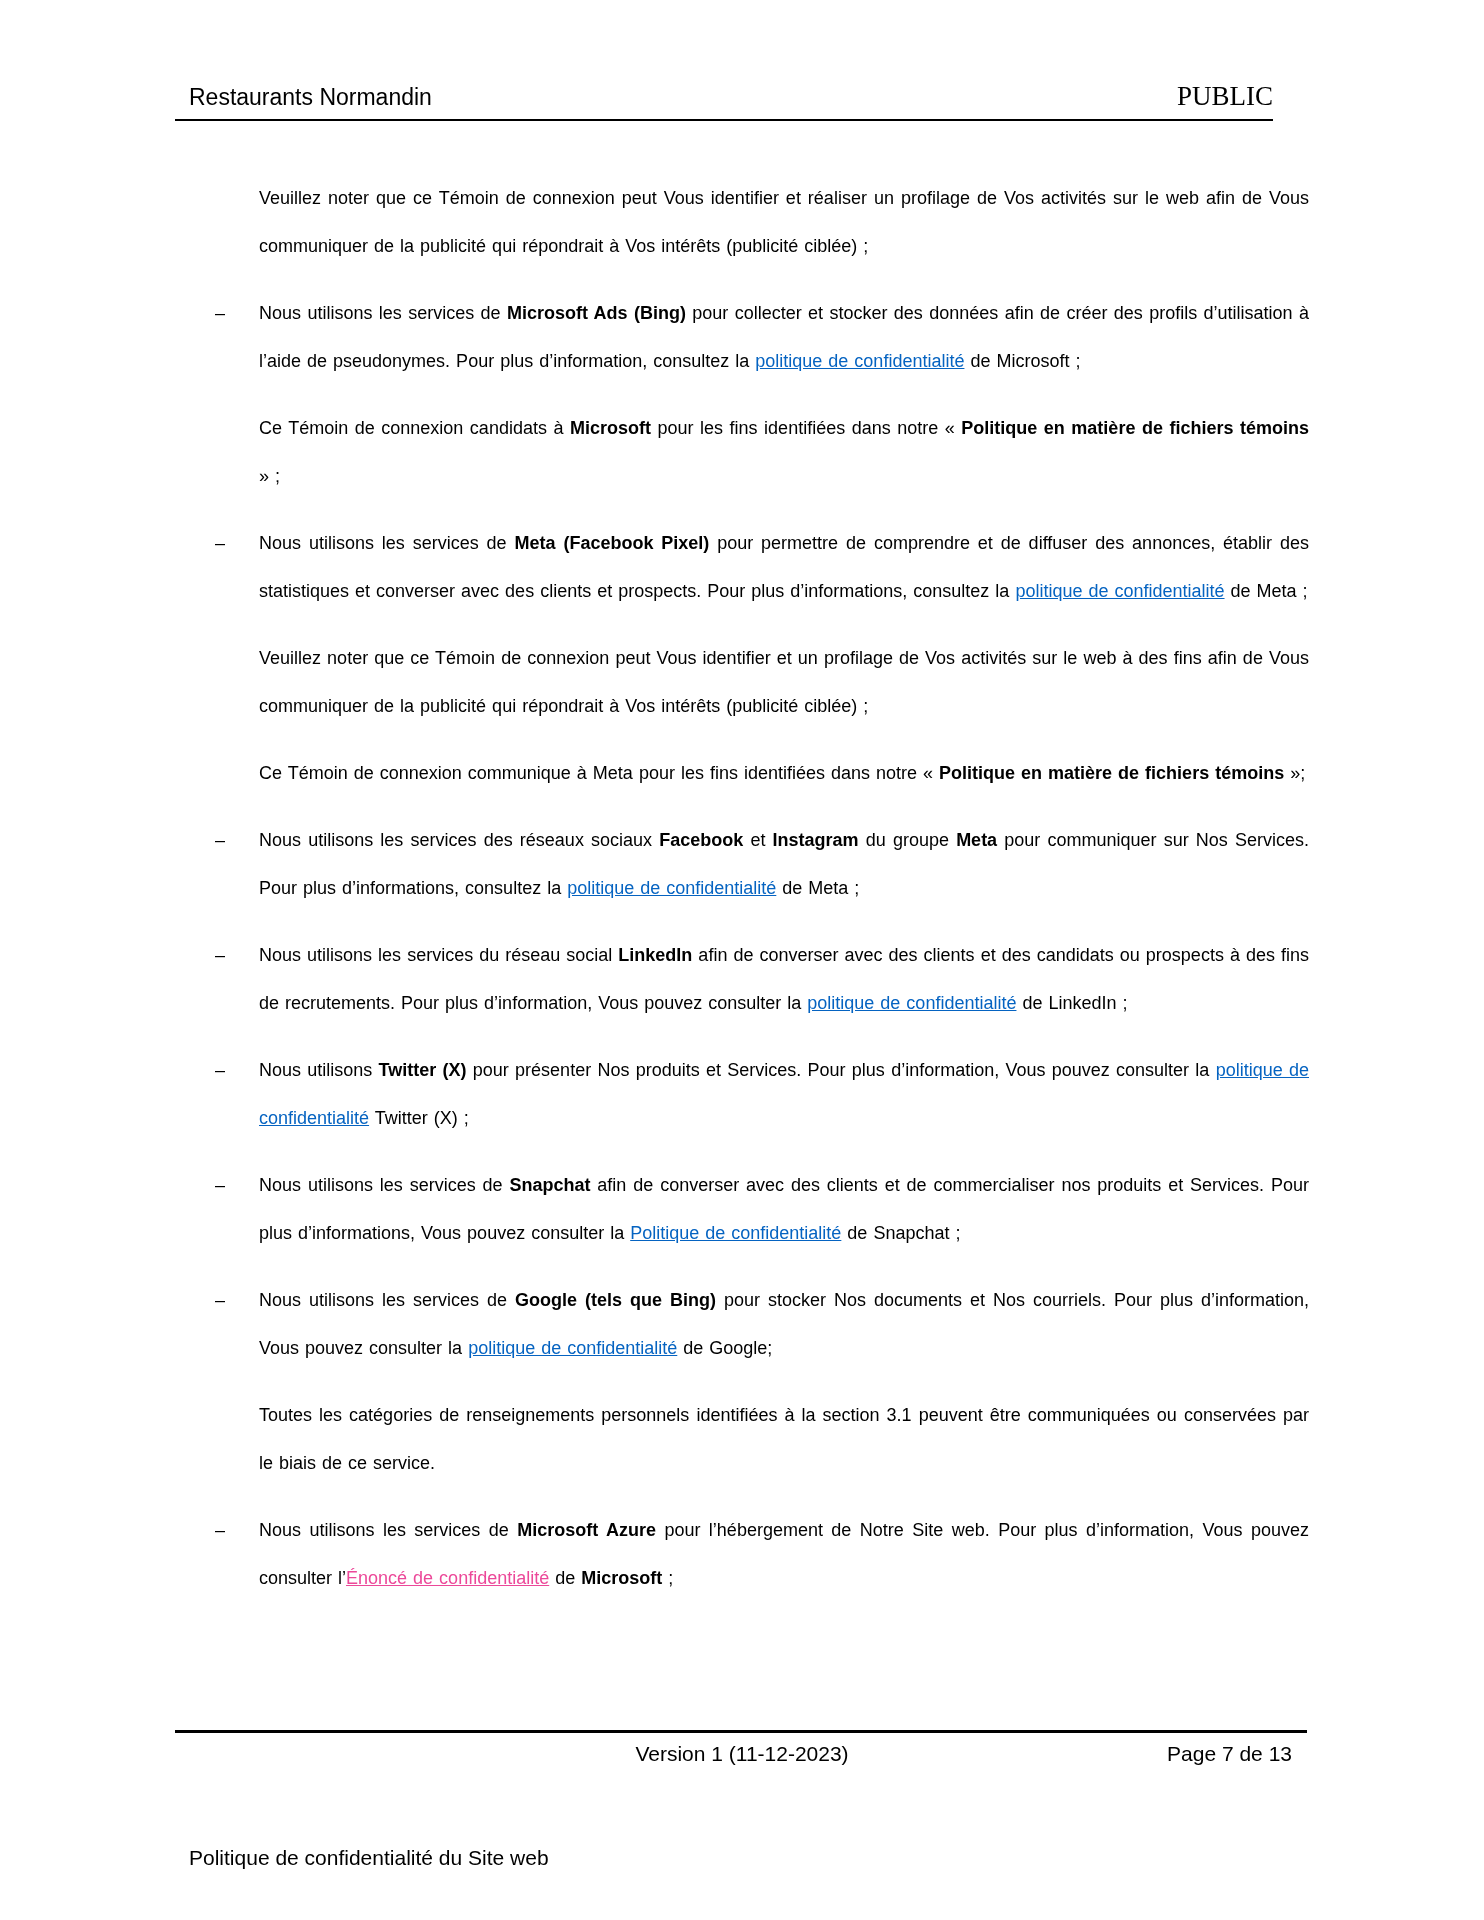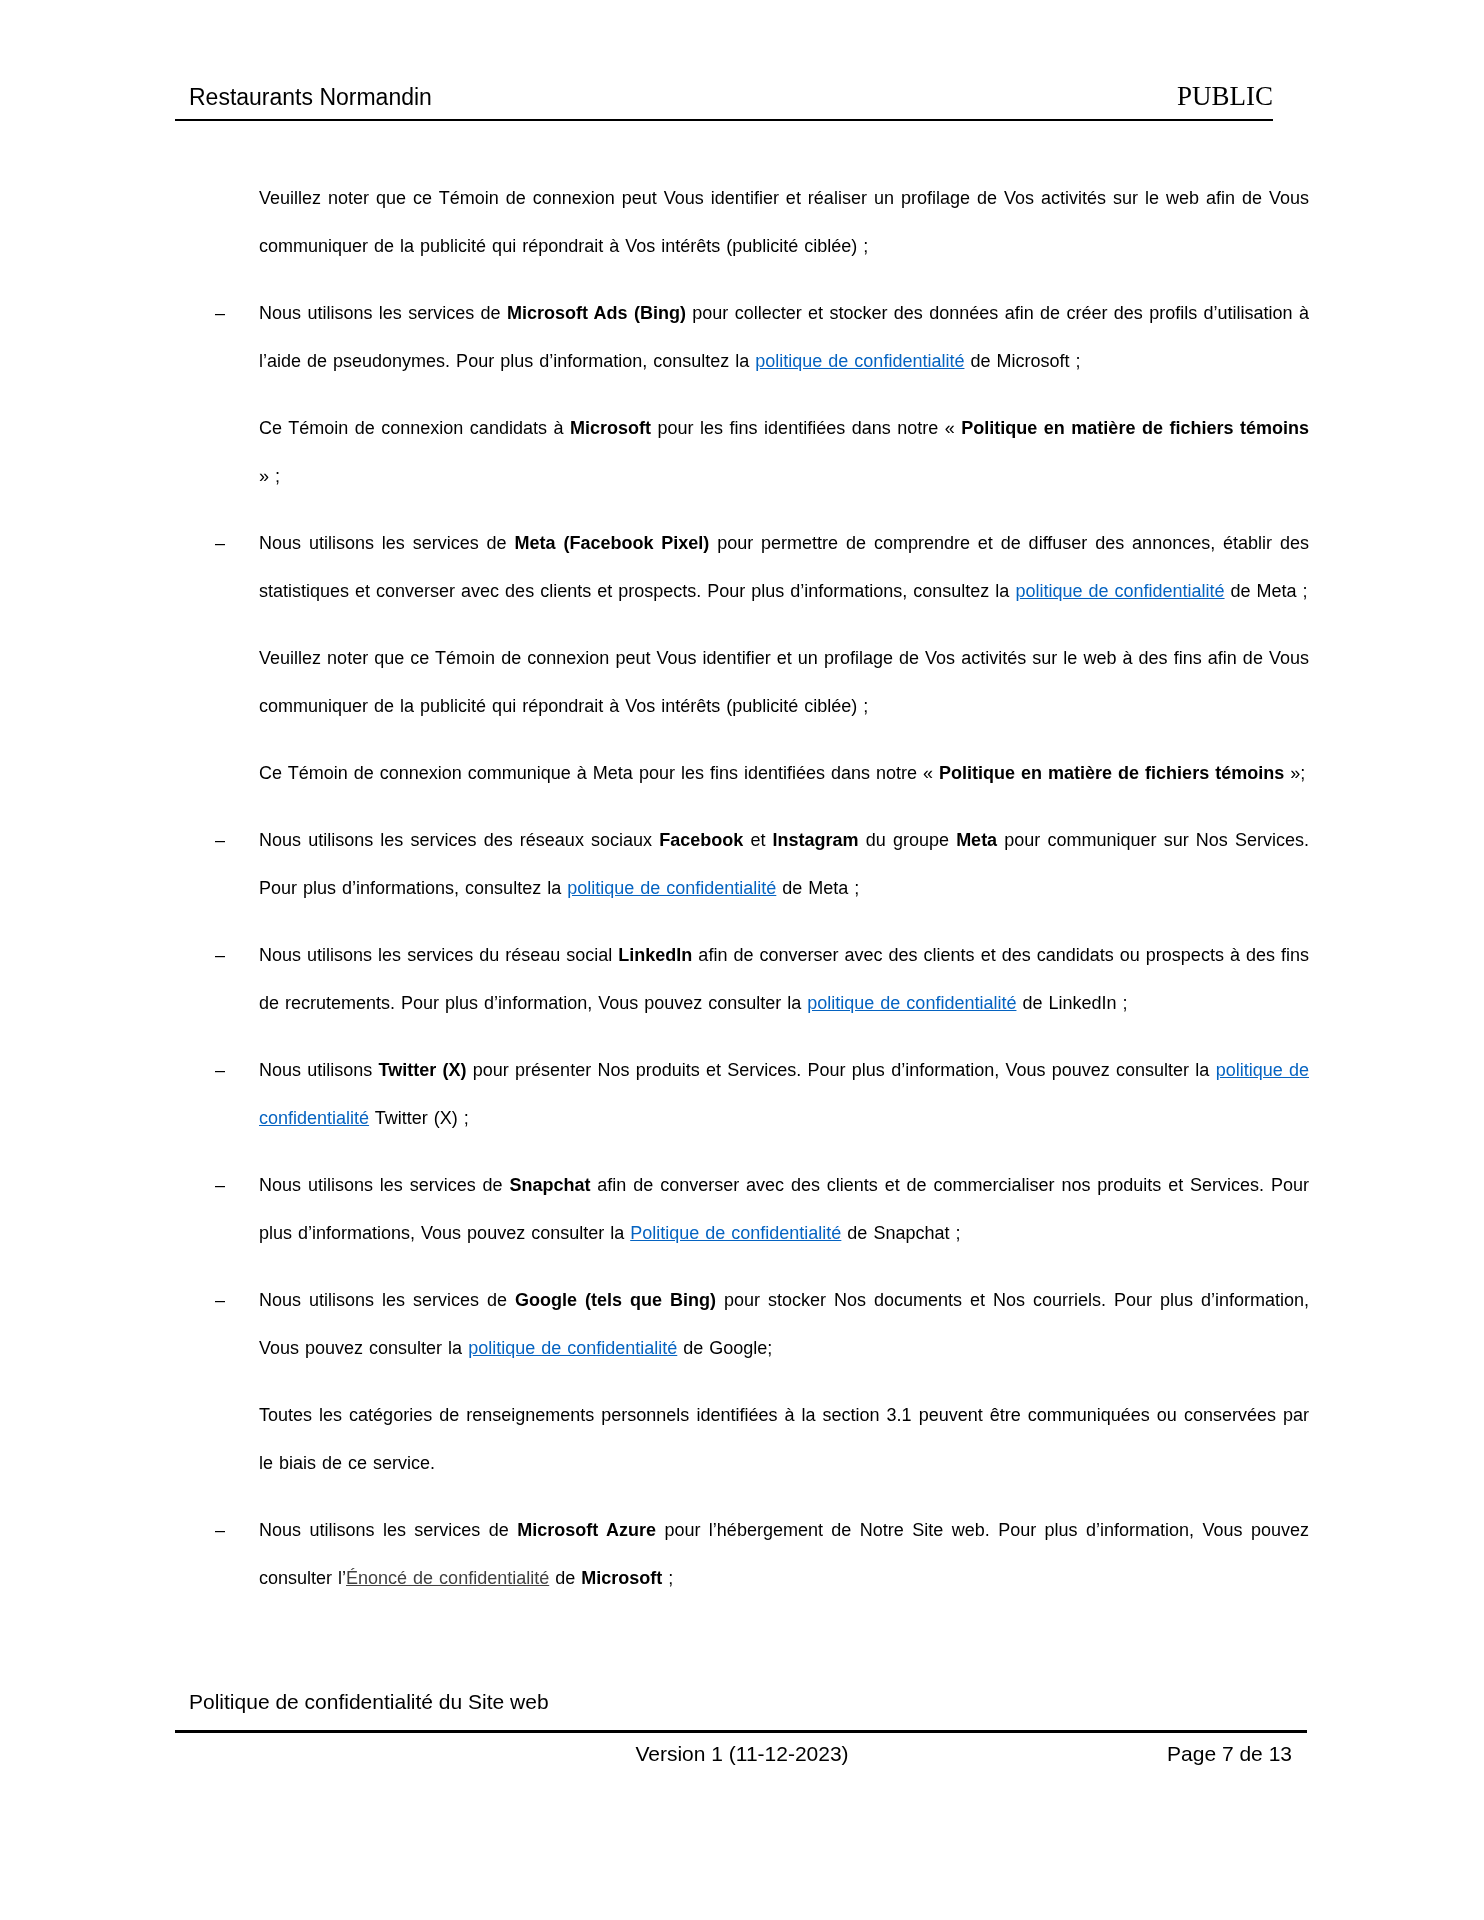--- a/index.html
+++ b/index.html
@@ -48,21 +48,21 @@
     text-decoration: underline;
     cursor: pointer;
     margin-top: 14px;
   }
   
   .footer-rule {
     position: absolute; top: 1730px; left: 175px;
     width: 1132px; height: 3px; background: #000;
   }
   .footer-left {
-    position: absolute; top: 1688px; left: 189px;
+    position: absolute; top: 1844px; left: 189px;
     font-size: 21px; line-height: 28px;
   }
   .footer-center {
     position: absolute; top: 1740px; left: 742px;
     transform: translateX(-50%);
     font-size: 21px; line-height: 28px;
   }
   .footer-right {
     position: absolute; top: 1740px; right: 192px;
     font-size: 21px; line-height: 28px;
@@ -81,19 +81,19 @@
     <p class="para"><span>Ce Témoin de connexion candidats à </span><span class="bold">Microsoft</span><span> pour les fins identifiées dans notre « </span><span class="bold">Politique en matière de fichiers témoins</span><span> » ;</span></p>
     <p class="para bullet"><span class="dash">–</span><span>Nous utilisons les services de </span><span class="bold">Meta (Facebook Pixel)</span><span> pour permettre de comprendre et de diffuser des annonces, établir des statistiques et converser avec des clients et prospects. Pour plus d’informations, consultez la </span><a class="link" href="#" style="color: rgb(5, 99, 193);">politique de confidentialité</a><span> de Meta ;</span></p>
     <p class="para"><span>Veuillez noter que ce Témoin de connexion peut Vous identifier et un profilage de Vos activités sur le web à des fins afin de Vous communiquer de la publicité qui répondrait à Vos intérêts (publicité ciblée) ;</span></p>
     <p class="para"><span>Ce Témoin de connexion communique à Meta pour les fins identifiées dans notre « </span><span class="bold">Politique en matière de fichiers témoins</span><span> »;</span></p>
     <p class="para bullet"><span class="dash">–</span><span>Nous utilisons les services des réseaux sociaux </span><span class="bold">Facebook</span><span> et </span><span class="bold">Instagram</span><span> du groupe </span><span class="bold">Meta</span><span> pour communiquer sur Nos Services. Pour plus d’informations, consultez la </span><a class="link" href="#" style="color: rgb(5, 99, 193);">politique de confidentialité</a><span> de Meta ;</span></p>
     <p class="para bullet"><span class="dash">–</span><span>Nous utilisons les services du réseau social </span><span class="bold">LinkedIn</span><span> afin de converser avec des clients et des candidats ou prospects à des fins de recrutements. Pour plus d’information, Vous pouvez consulter la </span><a class="link" href="#" style="color: rgb(5, 99, 193);">politique de confidentialité</a><span> de LinkedIn ;</span></p>
     <p class="para bullet"><span class="dash">–</span><span>Nous utilisons </span><span class="bold">Twitter (X)</span><span> pour présenter Nos produits et Services. Pour plus d’information, Vous pouvez consulter la </span><a class="link" href="#" style="color: rgb(5, 99, 193);">politique de confidentialité</a><span> Twitter (X) ;</span></p>
     <p class="para bullet"><span class="dash">–</span><span>Nous utilisons les services de </span><span class="bold">Snapchat</span><span> afin de converser avec des clients et de commercialiser nos produits et Services. Pour plus d’informations, Vous pouvez consulter la </span><a class="link" href="#" style="color: rgb(5, 99, 193);">Politique de confidentialité</a><span> de Snapchat ;</span></p>
     <p class="para bullet"><span class="dash">–</span><span>Nous utilisons les services de </span><span class="bold">Google (tels que Bing)</span><span> pour stocker Nos documents et Nos courriels. Pour plus d’information, Vous pouvez consulter la </span><a class="link" href="#" style="color: rgb(5, 99, 193);">politique de confidentialité</a><span> de Google;</span></p>
     <p class="para"><span>Toutes les catégories de renseignements personnels identifiées à la section 3.1 peuvent être communiquées ou conservées par le biais de ce service.</span></p>
-    <p class="para bullet"><span class="dash">–</span><span>Nous utilisons les services de </span><span class="bold">Microsoft Azure</span><span> pour l’hébergement de Notre Site web. Pour plus d’information, Vous pouvez consulter l’</span><a class="link" href="#" style="color: #404040;">Énoncé de confidentialité</a><span> de </span><span class="bold">Microsoft</span><span> ;</span></p>
+    <p class="para bullet"><span class="dash">–</span><span>Nous utilisons les services de </span><span class="bold">Microsoft Azure</span><span> pour l’hébergement de Notre Site web. Pour plus d’information, Vous pouvez consulter l’</span><a class="link" href="#" style="color: #ec4899;">Énoncé de confidentialité</a><span> de </span><span class="bold">Microsoft</span><span> ;</span></p>
   </div>
 
 <div class="footer-rule"></div>
 <div class="footer-left">Politique de confidentialité du Site web</div>
 <div class="footer-center">Version 1 (11-12-2023)</div>
 <div class="footer-right">Page 7 de 13</div>
 
 </body></html>

